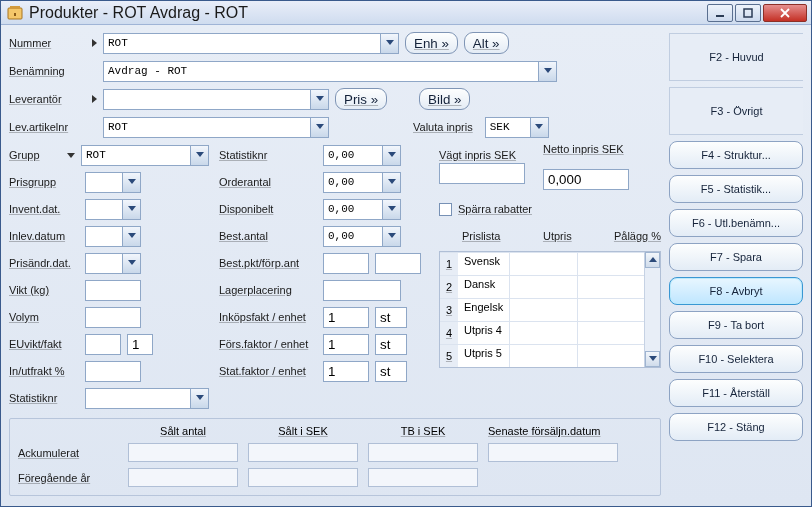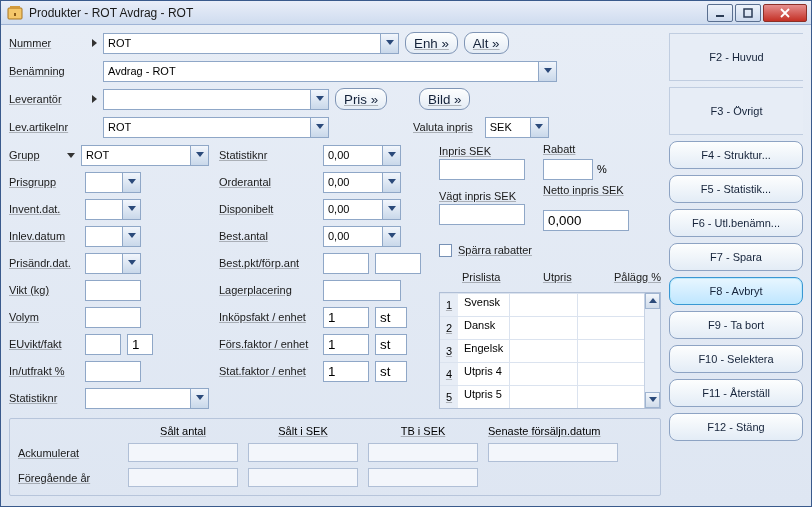--- a/index.html
+++ b/index.html
@@ -1,33 +1,33 @@
 <!DOCTYPE html>
 <html><head>
 <meta charset="utf-8">
 <style>
   * { box-sizing: border-box; }
   html, body { margin: 0; padding: 0; font-family: "Segoe UI", Tahoma, sans-serif; font-size: 11px; background: #ca6e3e; }
   .window { width: 812px; height: 507px; background: #fff; border: 1px solid #3a5a8c; position: relative; display: flex; flex-direction: column; }
   .titlebar { height: 28px; background: linear-gradient(#e9eef9, #cfdcef); display: flex; align-items: center; padding: 0 4px; border-bottom: 1px solid #9fb4d6; }
   .titlebar .app-icon { width:16px; height:16px; margin:0 6px 0 2px; display:inline-flex; align-items:center; justify-content:center; }
-  .titlebar .title { flex: 1; color: #1a1a1a; font-size: 12px; }
+  .titlebar .title { flex: 1; color: #1a1a1a; font-size: 16px; }
   .win-buttons { display: flex; gap: 2px; }
   .win-btn { width: 26px; height: 18px; border: 1px solid #5a6f90; background: linear-gradient(#eef3fb,#cddaee); border-radius: 2px; display:flex; align-items:center; justify-content:center; }
   .win-btn.close { width: 44px; background: linear-gradient(#e58f8f,#c43025); border-color:#8c2f27; color:#fff; }
   .win-btn svg { display:block; }
   .client { flex:1; background: linear-gradient(#e7edf6,#dee6f2); padding: 6px 8px 10px 8px; display:flex; gap:8px; }
   .main { flex:1; display:flex; flex-direction:column; gap:4px; }
   .side { width:134px; display:flex; flex-direction:column; gap:6px; padding-top:2px; }
   .row { display:flex; align-items:center; gap:6px; min-height:24px; }
   .lbl { text-decoration: underline; text-decoration-color: rgba(0,0,0,0.25); }
   label { color:#1a1a1a; }
   .fld-label { width: 88px; display:flex; align-items:center; gap:4px; }
   .combo, .textin, .numin { height:21px; border:1px solid #8fa7c7; background:#fff; padding:1px 4px; }
-  .combo { display:flex; align-items:center; position:relative; }
+  .combo { display:flex; align-items:center; position:relative;font-family:Liberation Mono, monospace; }
   .combo-btn { position:absolute; right:0; top:0; width:18px; height:19px; background:linear-gradient(#f2f6fc,#c9d8ea); border-left:1px solid #8fa7c7; display:flex; align-items:center; justify-content:center; }
   .combo-btn svg { display:block; }
   .btn { height:22px; border:1px solid #7f95b5; background:linear-gradient(#fdfefe,#e4ecf5); border-radius:9px; padding:0 8px; display:inline-flex; align-items:center; gap:4px; color:#15233a; cursor:pointer; }
   .side-btn { height:28px; border:1px solid #8da3c3; background:linear-gradient(#fdfefe,#e3ecf6); border-radius:8px; display:flex; align-items:center; justify-content:center; color:#15233a; cursor:pointer; }
   .side-btn.tab { height:48px; border-radius:0; background: #e7edf6; border:1px solid #c0cde0; border-right:none; }
   .side-btn.selected { background: linear-gradient(#e8f6ff,#bfe6ff); border-color:#3a97d3; box-shadow: inset 0 0 0 1px #bceafc; }
   .cols { display:flex; gap:10px; }
   .colA { width: 200px; display:flex; flex-direction:column; gap:3px; }
   .colB { width: 210px; display:flex; flex-direction:column; gap:3px; }
   .colC { flex:1; display:flex; flex-direction:column; gap:3px; }
@@ -325,33 +325,20 @@
           <div class="row">
               <label class="lbl" style="width:98px">Stat.faktor / enhet</label>
             <input class="textin" style="width: 46px;" value="1">
             <input class="textin" style="width: 32px;" value="st">
           </div>
         </div>
 
         <div class="colC">
           <div class="row" style="gap:18px">
             <div style="display:flex;flex-direction:column;gap:2px">
-              <label class="lbl">Inpris SEK</label>
-              <input class="textin" style="width: 86px;" value="">
-            </div>
-            <div style="display:flex;flex-direction:column;gap:2px">
-              <label class="lbl">Rabatt</label>
-              <div class="row" style="gap:4px">
-                <input class="textin" style="width: 50px;" value="">
-                <span>%</span>
-              </div>
-            </div>
-          </div>
-          <div class="row" style="gap:18px">
-            <div style="display:flex;flex-direction:column;gap:2px">
               <label class="lbl">Vägt inpris SEK</label>
               <input class="textin" style="width: 86px;" value="">
             </div>
             <div style="display:flex;flex-direction:column;gap:14px">
               <label class="lbl">Netto inpris SEK</label>
               <input class="textin" style="width: 86px;" value="0,000">
             </div>
           </div>
           <div class="row" style="margin-top:4px">
             <span class="checkbox"></span>

